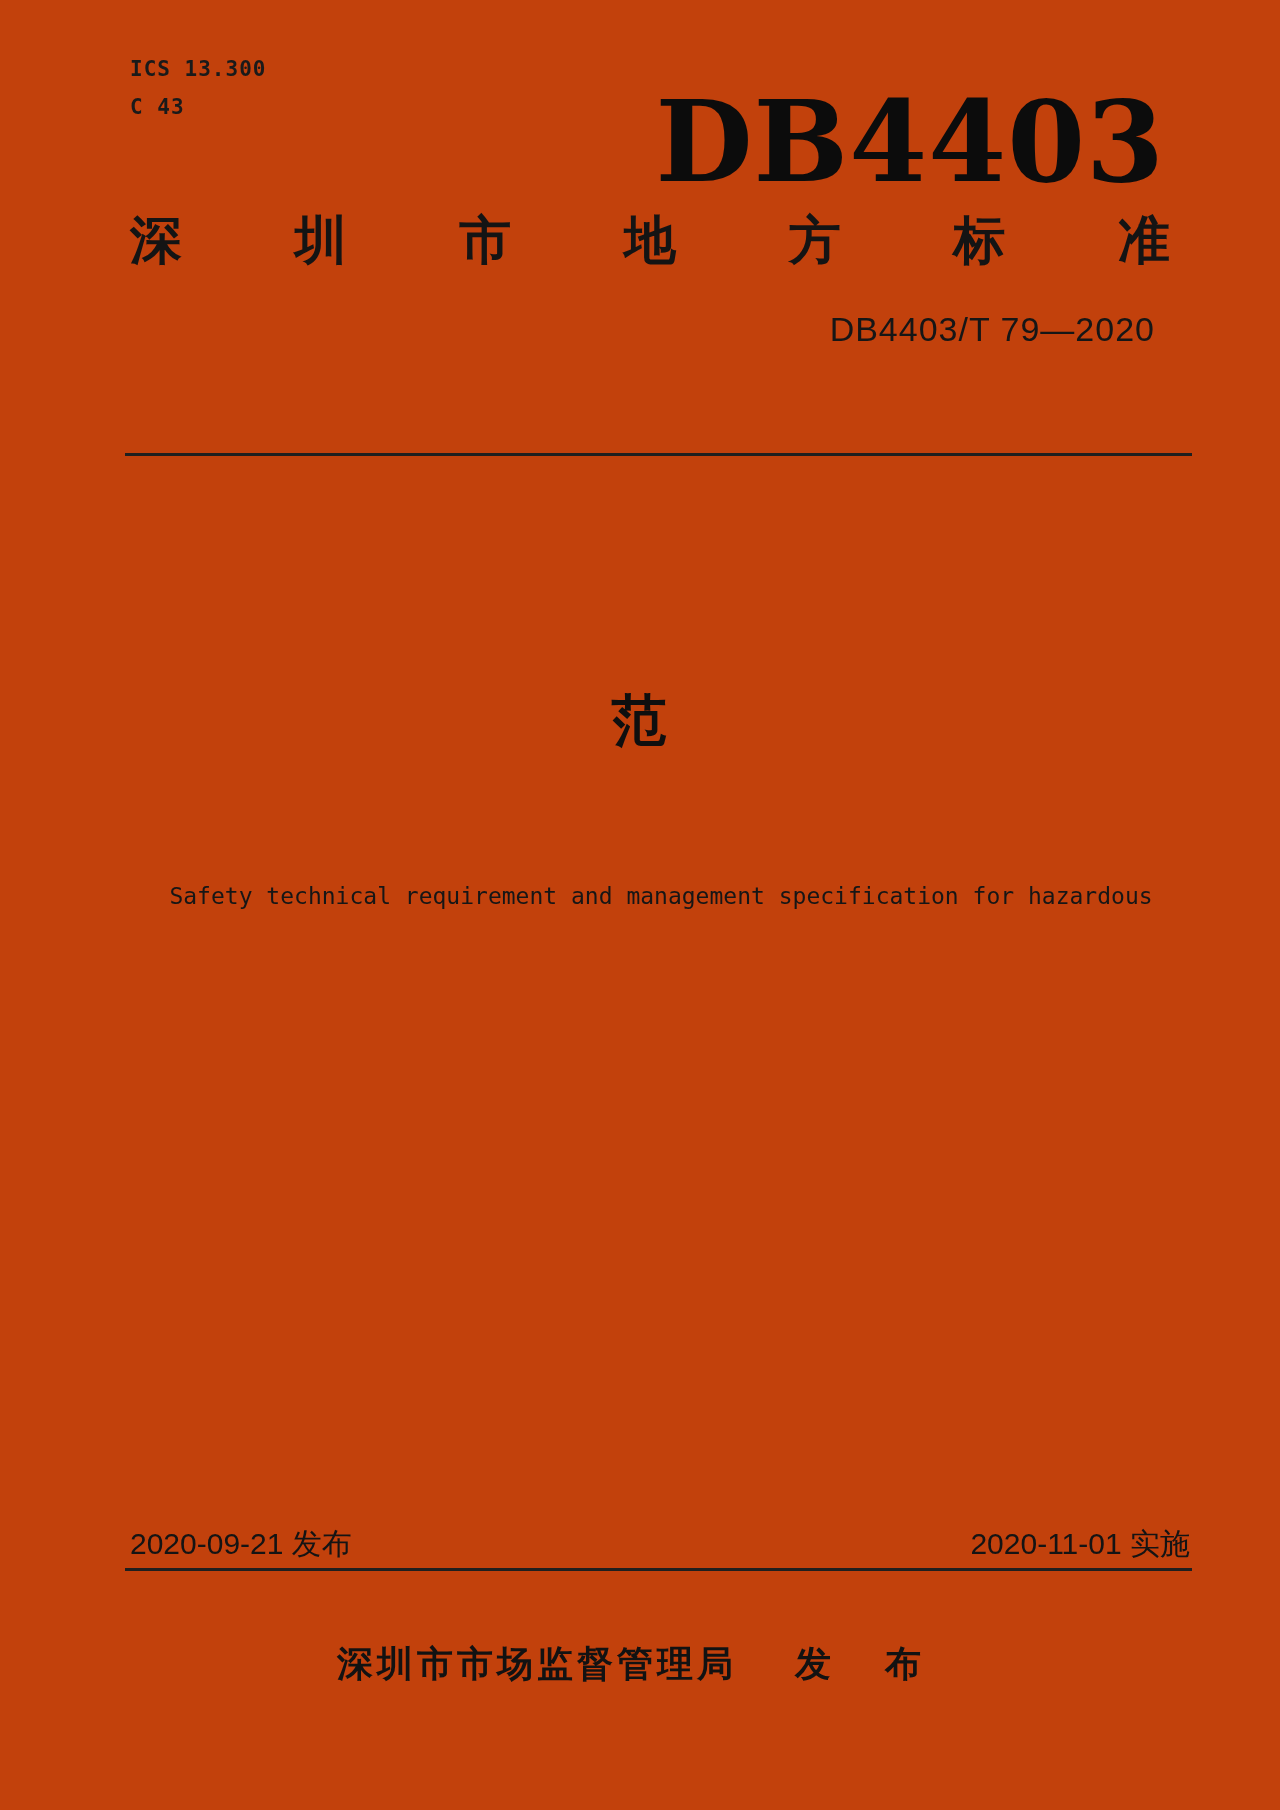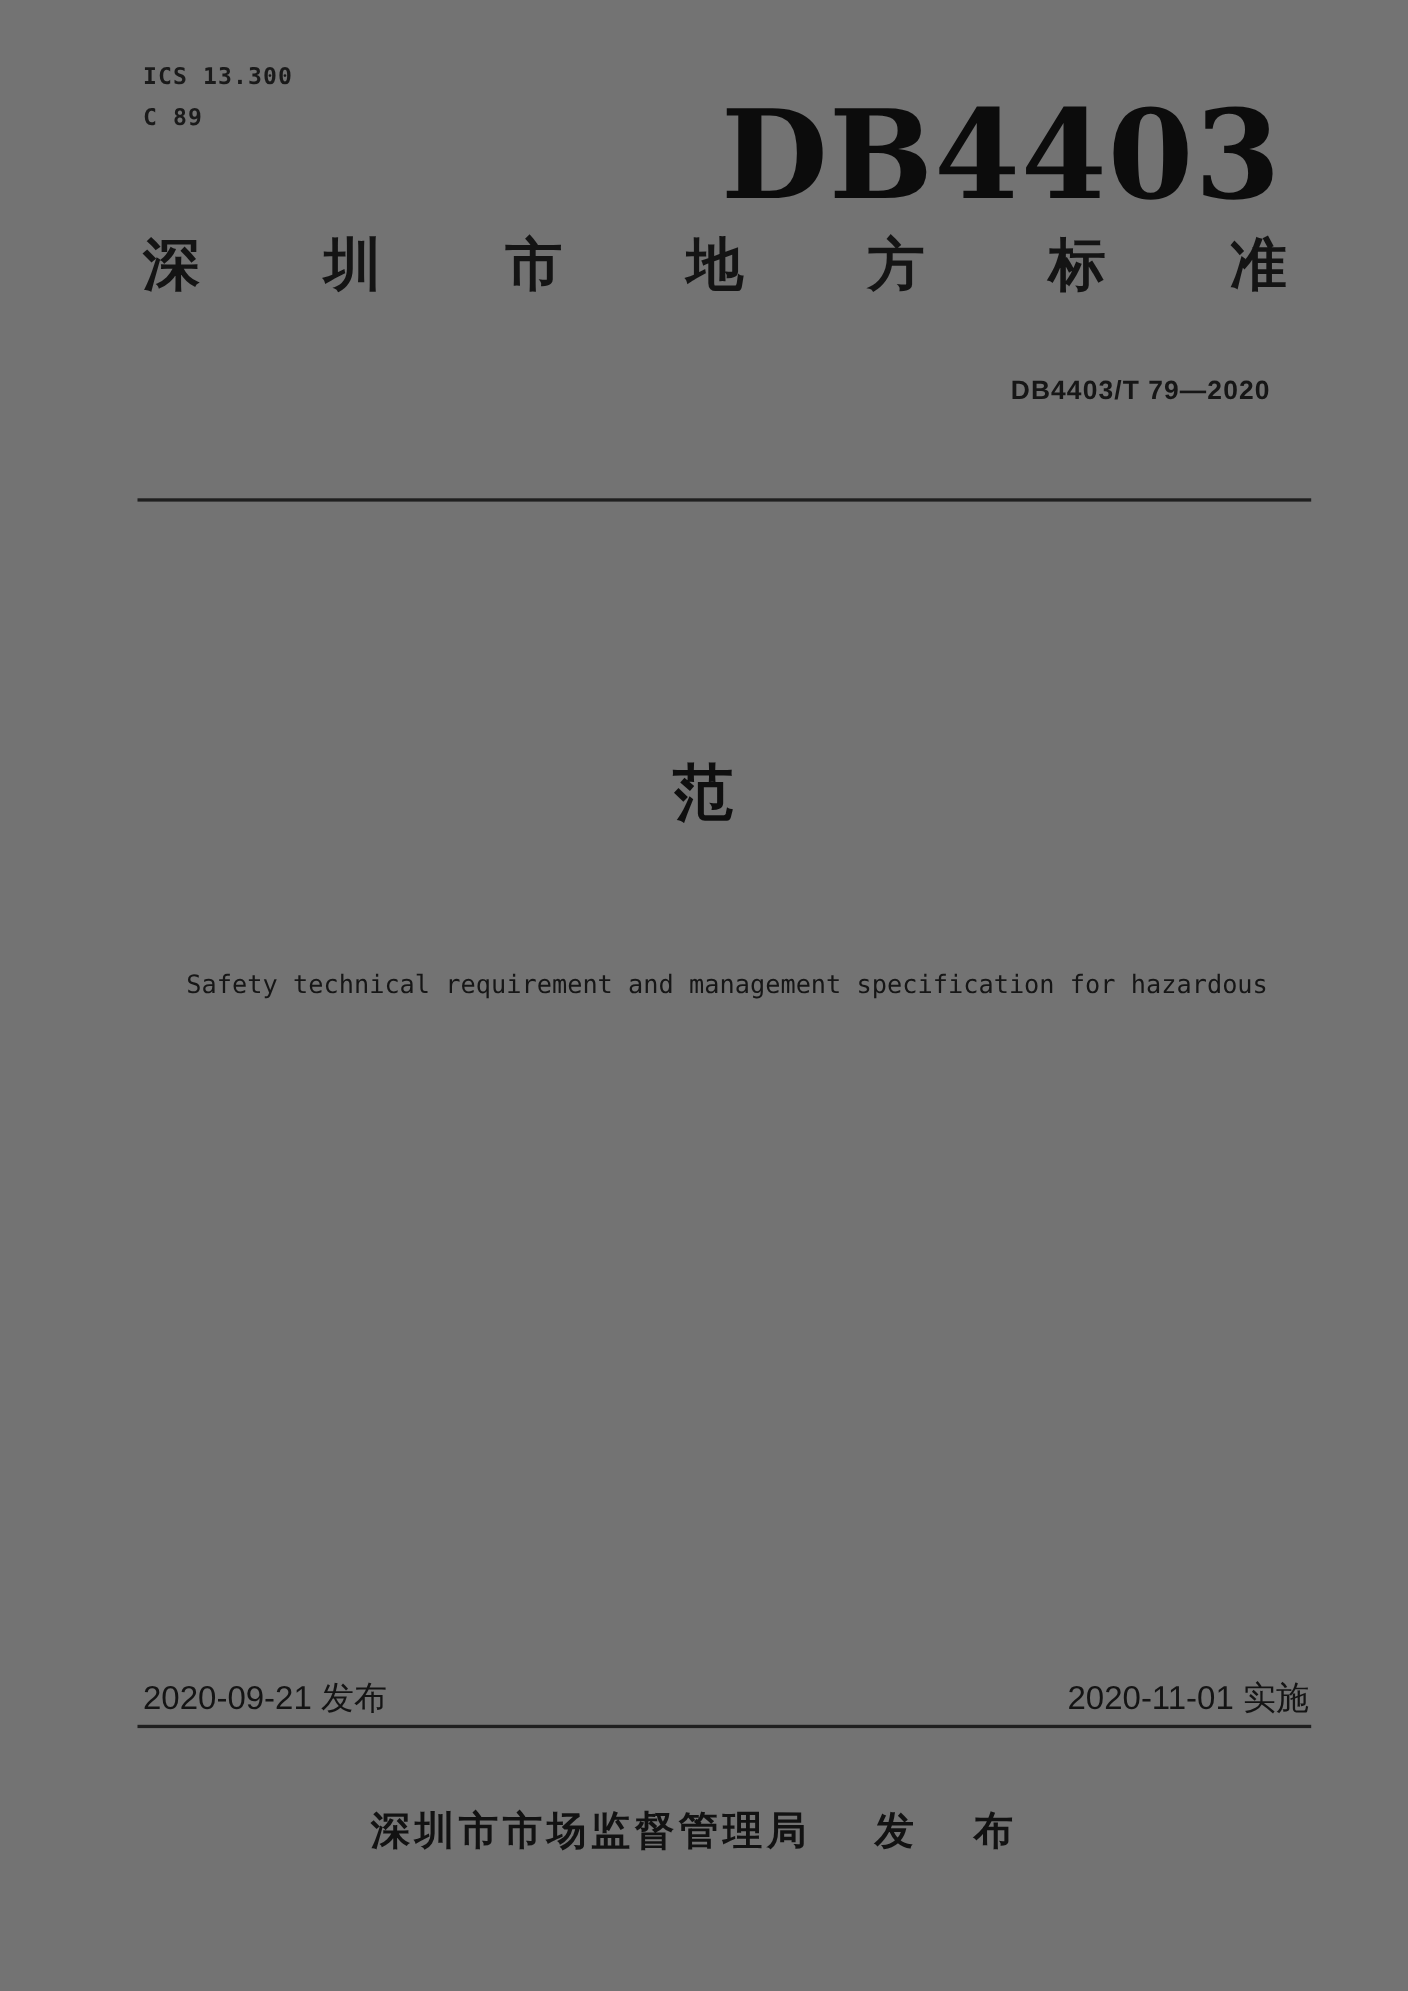--- a/index.html
+++ b/index.html
@@ -4,21 +4,21 @@
 <style>
   * { margin: 0; padding: 0; box-sizing: border-box; }
   html, body { background: #e8e8e8; }
   body { font-family: "Liberation Sans", sans-serif; }
 
   .page {
     position: relative;
     width: 1280px;
     height: 1810px;
     margin: 0 auto;
-    background: #737373;
+    background: #c2410c;
     color: #111111;
     overflow: hidden;
   }
 
   
   .ics-block {
     position: absolute;
     left: 130px;
     top: 50px;
     font-family: "DejaVu Sans Mono", monospace;
@@ -52,24 +52,24 @@
     display: flex;
     justify-content: space-between;
     font-size: 52px;
     font-weight: 600;
     color: #141414;
   }
 
   
   .doc-number {
     position: absolute;
-    top: 342px;
+    top: 310px;
     right: 125px;
-    font-size: 24px;
-    font-weight: 700;
+    font-size: 34px;
+    font-weight: 400;
     letter-spacing: 1px;
     color: #161616;
   }
 
   .rule {
     position: absolute;
     left: 125px;
     width: 1067px;
     height: 3px;
     background: #1f1f1f;
@@ -156,21 +156,21 @@
   }
   .wechat-icon svg { display: block; }
 </style>
 </head>
 <body>
 
 <div class="page">
 
   <div class="ics-block">
     <div>ICS 13.300</div>
-    <div>C 89</div>
+    <div>C 43</div>
   </div>
 
   <div class="std-logo">DB4403</div>
 
   <div class="std-type-row">
       <span>深</span>
       <span>圳</span>
       <span>市</span>
       <span>地</span>
       <span>方</span>

